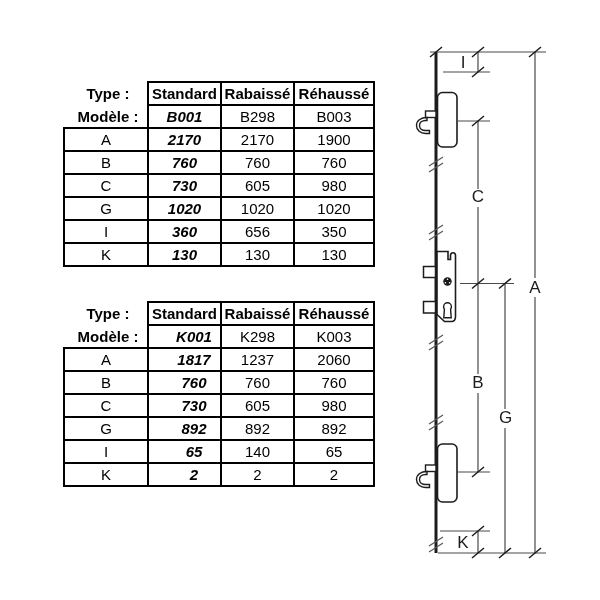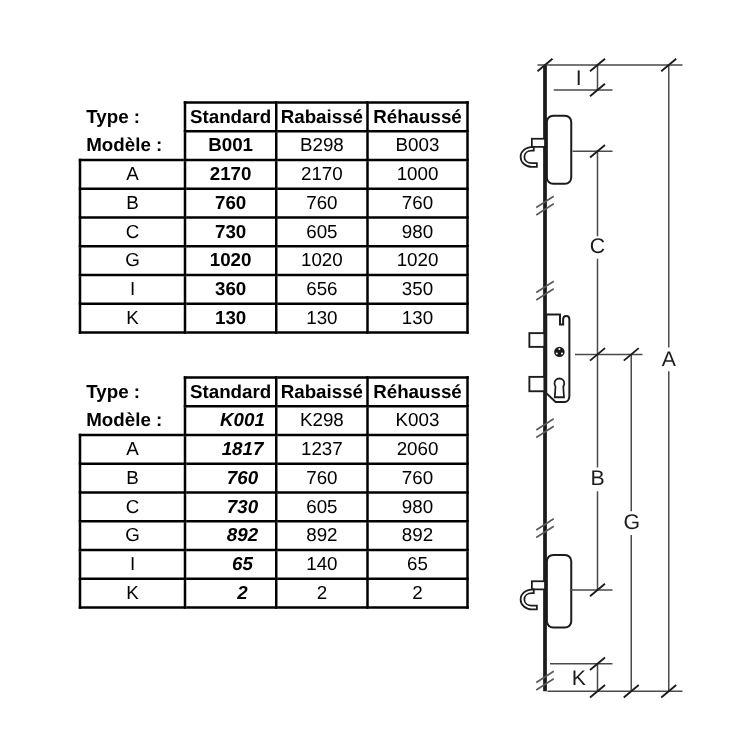--- a/index.html
+++ b/index.html
@@ -9,24 +9,24 @@
   }
   table.spec{
     position:absolute;border-collapse:collapse;table-layout:fixed;
   }
   #table-b{left:63px;top:81px;}
   #table-k{left:63px;top:301px;}
   table.spec td{
     border:2px solid #000;height:21px;text-align:center;vertical-align:middle;
     font-size:15px;line-height:21px;padding:0;white-space:nowrap;overflow:hidden;
   }
-  table.spec td.nob{border:none;text-align:left;padding-left:5px;}
+  table.spec td.nob{border:none;text-align:center;padding-left:5px;}
   table.spec td.bold{font-weight:bold;}
   #table-k td.std{font-weight:bold;font-style:italic;padding-left:19px;}
-  #table-b td.std{font-weight:bold;}
+  #table-b td.std{font-weight:bold;font-style:italic;}
   svg text{font-family:"Liberation Sans",sans-serif;font-size:17px;fill:#1c1c1c;}
 </style>
 </head>
 <body>
 
 <div class="stage">
 
   <table class="spec" id="table-b">
     <colgroup>
         <col style="width:84px">
@@ -44,21 +44,21 @@
     <tr>
       <td class="nob bold">Modèle :</td>
       <td class="std">B001</td>
       <td>B298</td>
       <td>B003</td>
     </tr>
     <tr>
       <td>A</td>
       <td class="std">2170</td>
       <td>2170</td>
-      <td>1000</td>
+      <td>1900</td>
     </tr>
     <tr>
       <td>B</td>
       <td class="std">760</td>
       <td>760</td>
       <td>760</td>
     </tr>
     <tr>
       <td>C</td>
       <td class="std">730</td>

